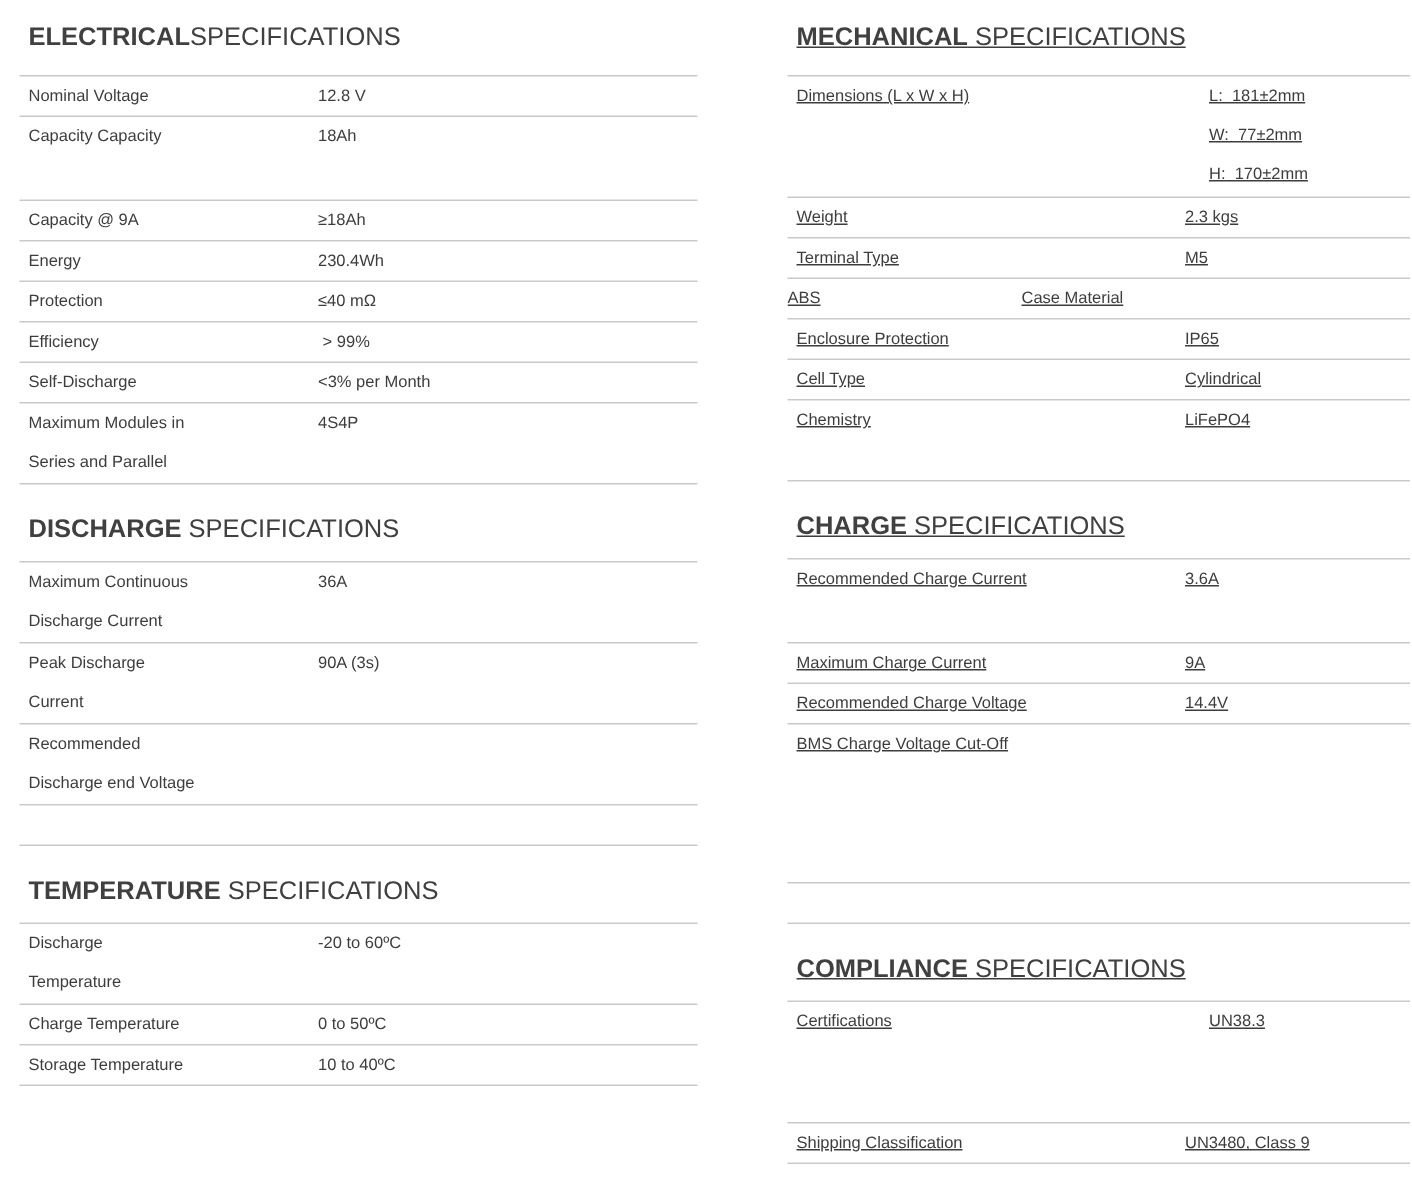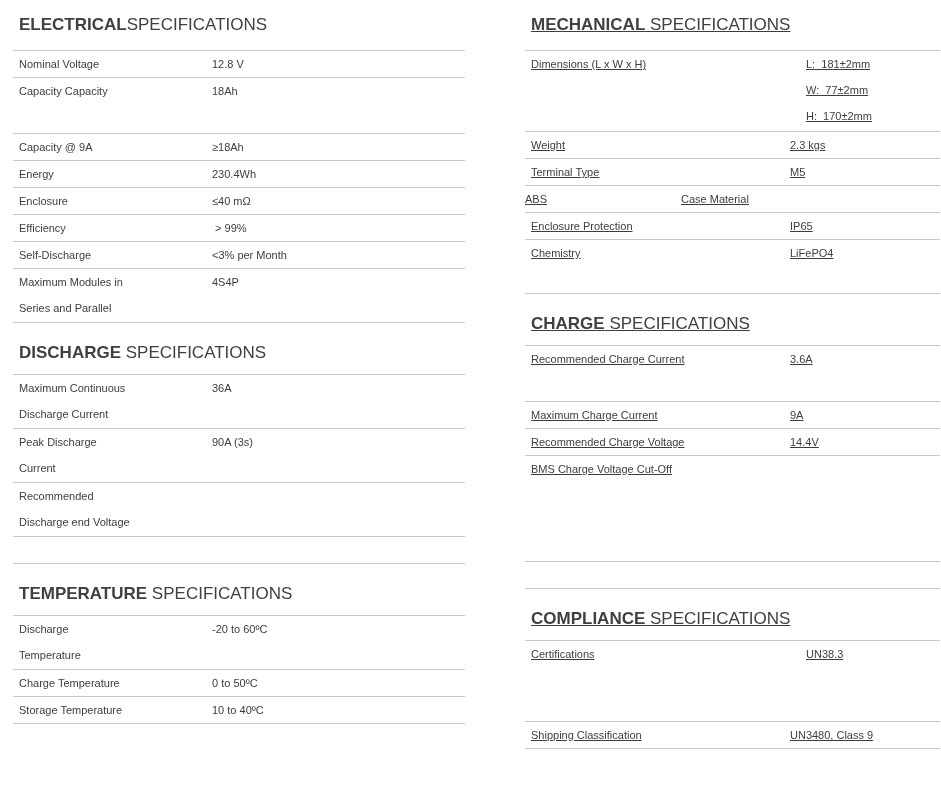--- a/index.html
+++ b/index.html
@@ -86,21 +86,21 @@
         </div>
         <div class="row h1">
           <div class="cell label">Capacity @ 9A</div>
           <div class="cell value">≥18Ah</div>
         </div>
         <div class="row h1">
           <div class="cell label">Energy</div>
           <div class="cell value">230.4Wh</div>
         </div>
         <div class="row h1">
-          <div class="cell label">Enclosure</div>
+          <div class="cell label">Protection</div>
           <div class="cell value">≤40 mΩ</div>
         </div>
         <div class="row h1">
           <div class="cell label">Efficiency</div>
           <div class="cell value"> &gt; 99%</div>
         </div>
         <div class="row h1">
           <div class="cell label">Self-Discharge</div>
           <div class="cell value">&lt;3% per Month</div>
         </div>
@@ -180,20 +180,24 @@
           <div class="cell value">M5</div>
         </div>
         <div class="row h1">
           <div class="cell value">ABS</div>
           <div class="cell label">Case Material</div>
         </div>
         <div class="row h1">
           <div class="cell label">Enclosure Protection</div>
           <div class="cell value">IP65</div>
         </div>
+        <div class="row h1">
+          <div class="cell label">Cell Type</div>
+          <div class="cell value">Cylindrical</div>
+        </div>
         <div class="row h2">
           <div class="cell label">Chemistry</div>
           <div class="cell value">LiFePO4</div>
         </div>
       </div>
     </div>
 
     <div class="section">
       <div class="sec-head">
         <h2 class="sec-title"><span class="bold">CHARGE</span><span> SPECIFICATIONS</span></h2>

